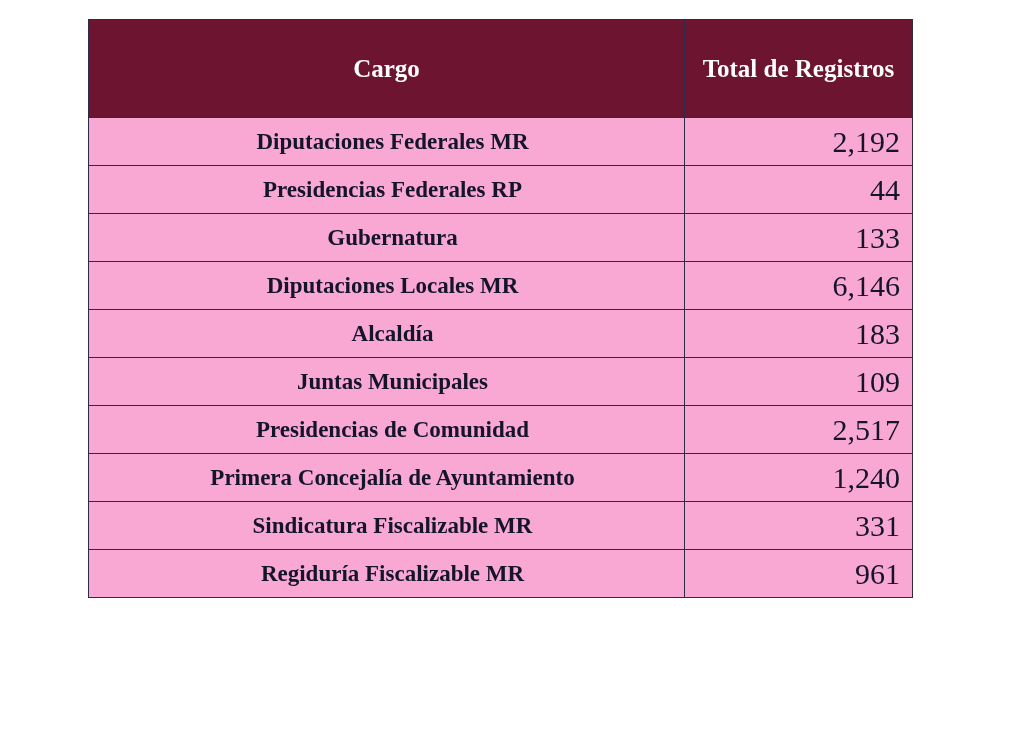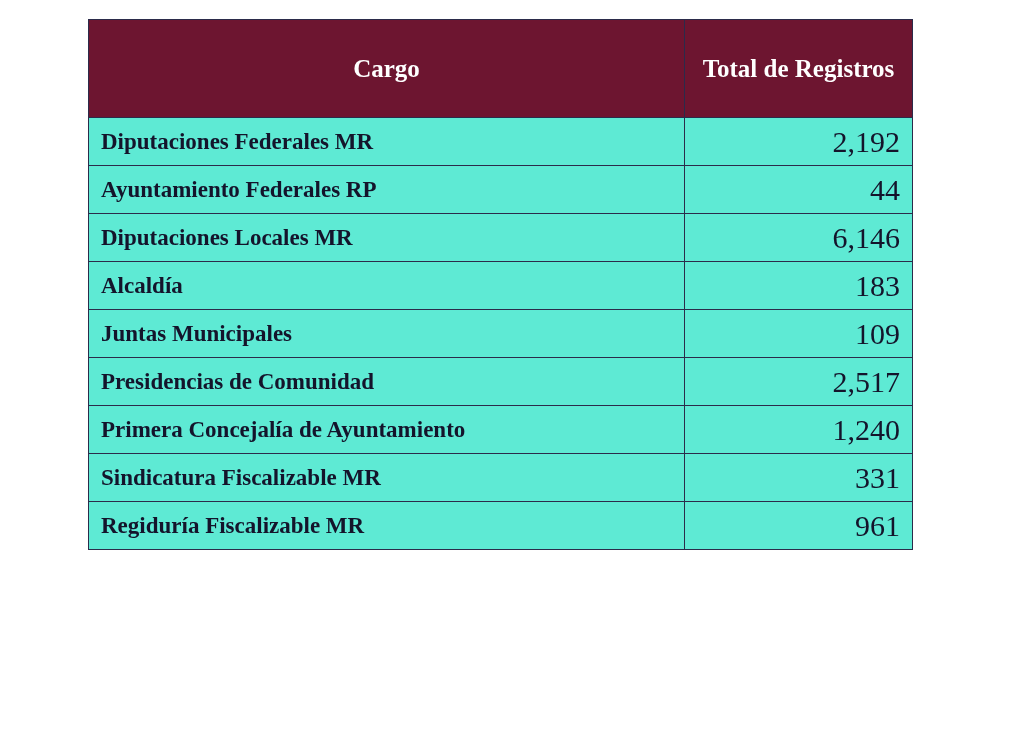--- a/index.html
+++ b/index.html
@@ -17,21 +17,21 @@
     background: #ffffff;
     overflow: hidden;
   }
   table.registros {
     position: absolute;
     left: 88px;
     top: 19px;
     width: 824px;
     border-collapse: collapse;
     table-layout: fixed;
-    background: #5eead4;
+    background: #f9a8d4;
   }
   table.registros col.c-cargo { width: 596px; }
   table.registros col.c-total { width: 228px; }
 
   table.registros th,
   table.registros td {
     border: 1px solid #2b2b4a;
     padding: 0;
     vertical-align: middle;
   }
@@ -51,21 +51,21 @@
     border-left: 1px solid #ffffff;
   }
 
   tbody td {
     height: 47px;
     font-size: 23px;
     font-weight: bold;
     color: #14142b;
   }
   tbody td.cargo {
-    text-align: left;
+    text-align: center;
     padding-left: 12px;
   }
   tbody td.total {
     text-align: right;
     padding-right: 12px;
     font-weight: normal;
     font-size: 30px;
   }
   tbody tr.total-row td {
     background: #8c8c8c;
@@ -93,22 +93,26 @@
         <th class="head-cargo">Cargo</th>
         <th class="head-total">Total de Registros</th>
       </tr>
     </thead>
     <tbody>
       <tr>
         <td class="cargo">Diputaciones Federales MR</td>
         <td class="total">2,192</td>
       </tr>
       <tr>
-        <td class="cargo">Ayuntamiento Federales RP</td>
+        <td class="cargo">Presidencias Federales RP</td>
         <td class="total">44</td>
+      </tr>
+      <tr>
+        <td class="cargo">Gubernatura</td>
+        <td class="total">133</td>
       </tr>
       <tr>
         <td class="cargo">Diputaciones Locales MR</td>
         <td class="total">6,146</td>
       </tr>
       <tr>
         <td class="cargo">Alcaldía</td>
         <td class="total">183</td>
       </tr>
       <tr>

